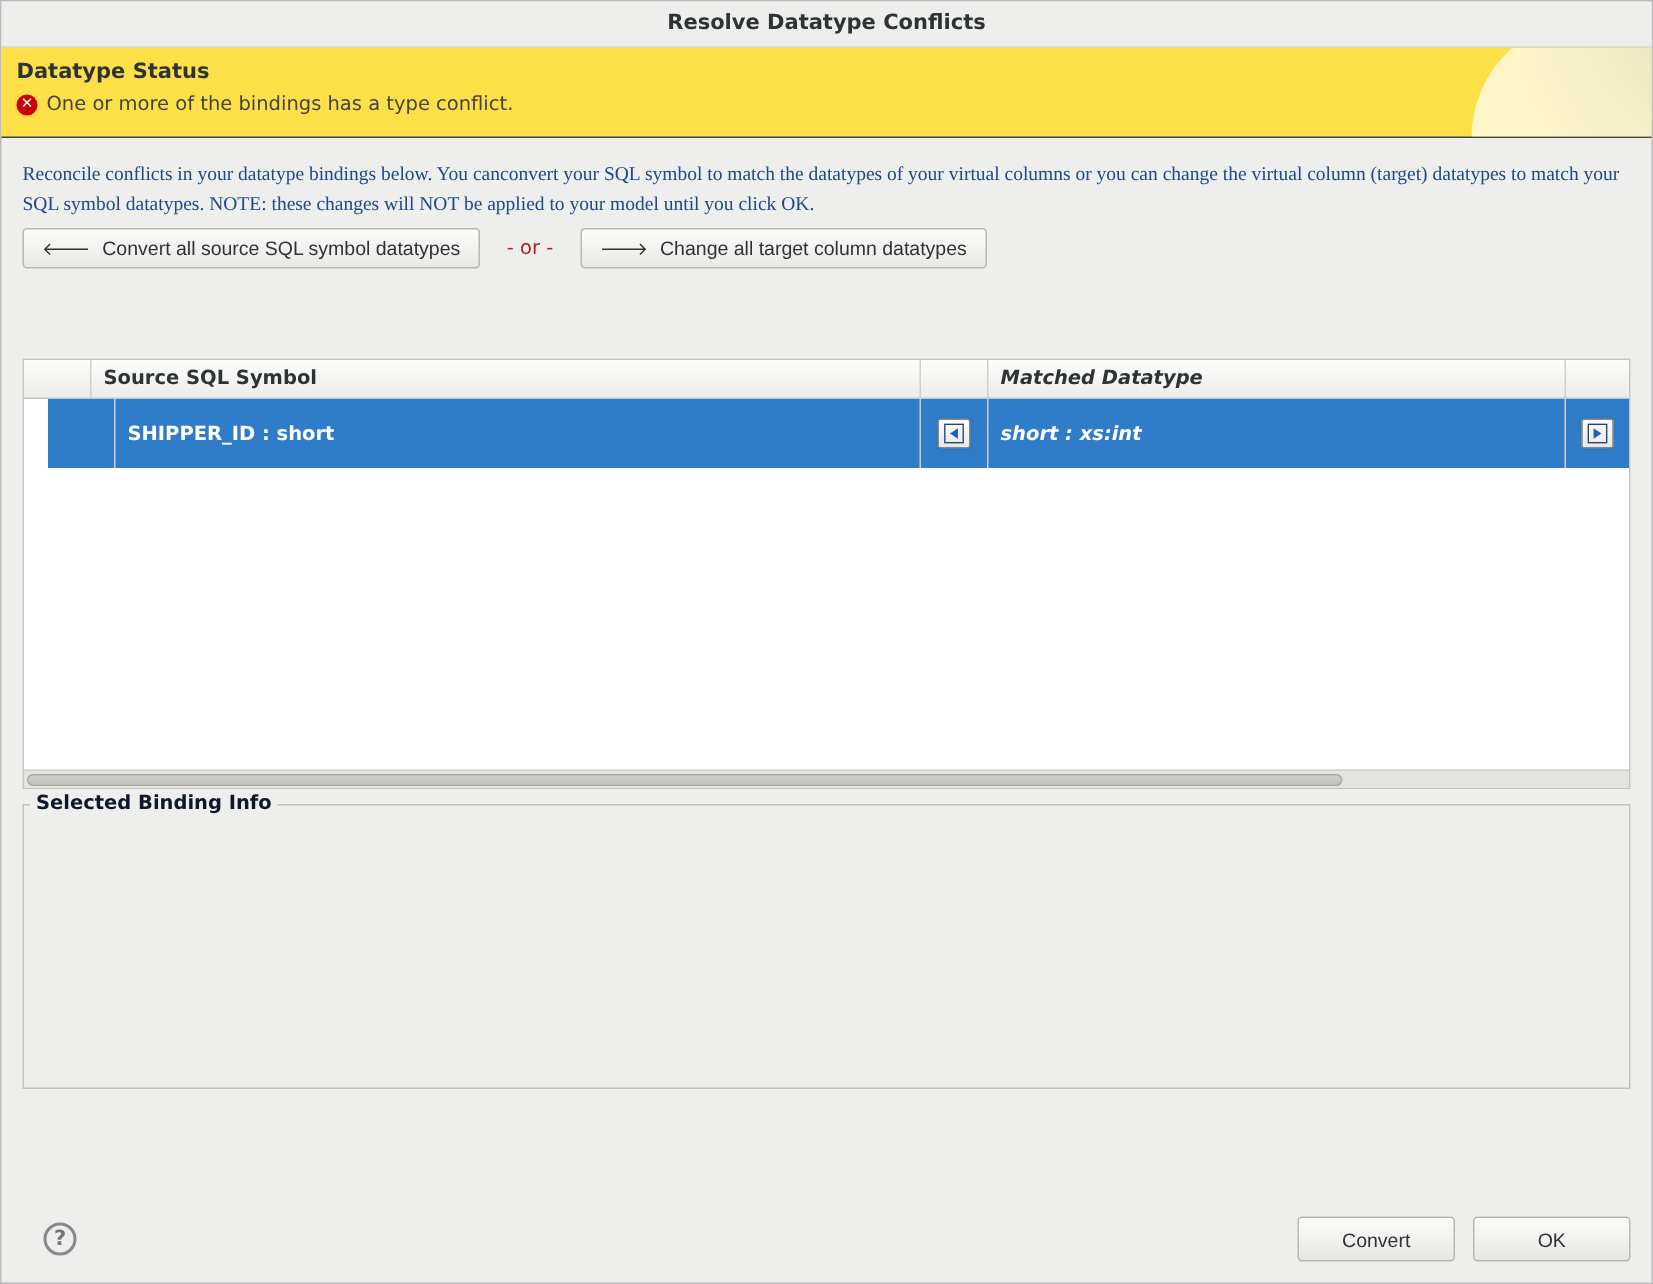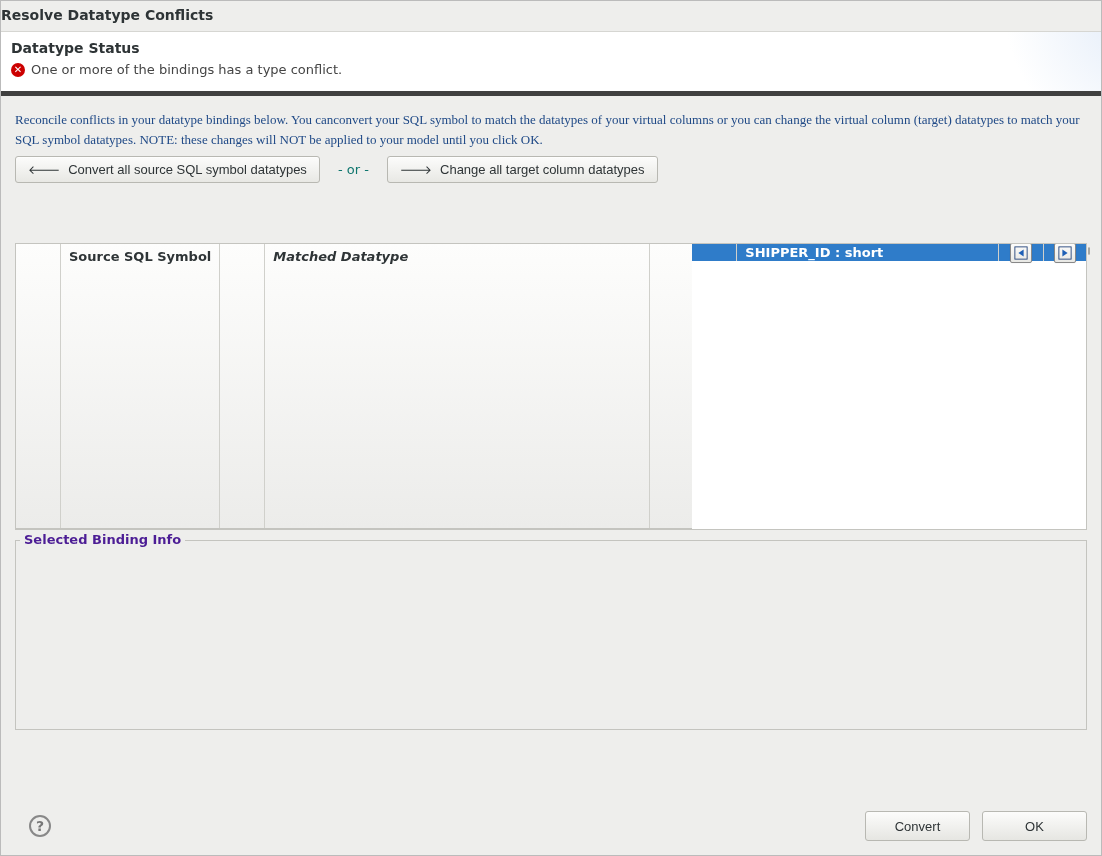--- a/index.html
+++ b/index.html
@@ -17,31 +17,32 @@
       overflow: hidden;
     }
     .dialog {
       width: 100%;
       height: 100%;
       display: flex;
       flex-direction: column;
       border: 1px solid #bbb;
     }
     .title-bar {
+      text-align: center;
       padding: 6px 0 8px 0;
       font-weight: bold;
       font-size: 14px;
       color: #2e3436;
       background: #eeeeec;
     }
     .header-panel {
-      background: #ffffff;
+      background: #fde047;
       padding: 8px 10px 14px 10px;
       border-top: 1px solid #d6d6d2;
-      border-bottom: 5px solid #404040;
+      border-bottom: 1px solid #404040;
       position: relative;
       overflow: hidden;
     }
     .header-panel h2 {
       font-size: 14px;
       font-weight: bold;
       margin-bottom: 6px;
       color: #2e3436;
     }
     .status-line {
@@ -104,29 +105,29 @@
       align-items: center;
       gap: 8px;
       cursor: pointer;
       box-shadow: 0 1px 0 rgba(255,255,255,0.6) inset;
     }
     .arrow-icon {
       font-size: 12px;
       color: #2e3436;
     }
     .or-text {
-      color: #0f766e;
+      color: #b91c1c;
       font-size: 13px;
     }
     .table-wrapper {
       border: 1px solid #c4c4bf;
       background: #fff;
       height: 287px;
       display: flex;
-      flex-direction: row;
+      flex-direction: column;
     }
     .table-head {
       display: flex;
       background: linear-gradient(#fdfdfc, #ececea);
       border-bottom: 1px solid #c4c4bf;
       font-weight: normal;
       color: #2e3436;
     }
     .col-indent { width: 45px; border-right: 1px solid #d0d0cb; }
     .col-source { flex: 1; padding: 5px 8px; border-right: 1px solid #d0d0cb; font-weight: bold;}
@@ -134,21 +135,22 @@
     .col-matched { width: 385px; padding: 5px 8px; border-right: 1px solid #d0d0cb; font-weight: bold; font-style: italic;}
     .col-btn2 { width: 42px; }
     .table-body {
       flex: 1;
       overflow-y: auto;
       background: #fff;
     }
     .table-row {
       display: flex;
       align-items: stretch;
-      height: 17px;
+      height: 46px;
+      margin-left: 16px;
     }
     .table-row.selected {
       background: #2f7cc9;
       color: #ffffff;
     }
     .table-row .cell {
       display: flex;
       align-items: center;
       padding: 0 8px;
     }
@@ -198,21 +200,21 @@
       background: #eeeeec;
     }
     .group-box .legend {
       position: absolute;
       top: -9px;
       left: 4px;
       background: #eeeeec;
       padding: 0 4px;
       font-weight: bold;
       font-size: 13px;
-      color: #4c1d95;
+      color: #0f172a;
     }
     .binding-text {
       color: #204a87;
       font-size: 13px;
       padding-top: 4px;
     }
     .footer {
       padding: 12px 14px 14px 14px;
       display: flex;
       align-items: center;
@@ -289,20 +291,21 @@
           <div class="cell col-indent"></div>
           <div class="cell col-source">SHIPPER_ID : short</div>
           <div class="cell col-btn1">
             <span class="row-arrow-btn">
               <svg viewBox="0 0 16 16">
                 <rect x="1" y="1" width="14" height="14" fill="none" stroke="#1d3e78" stroke-width="1"></rect>
                 <path d="M11 4 L5 8 L11 12 Z" fill="#1d5fb6"></path>
               </svg>
             </span>
           </div>
+          <div class="cell col-matched">short : xs:int</div>
           <div class="cell col-btn2">
             <span class="row-arrow-btn">
               <svg viewBox="0 0 16 16">
                 <rect x="1" y="1" width="14" height="14" fill="none" stroke="#1d3e78" stroke-width="1"></rect>
                 <path d="M5 4 L11 8 L5 12 Z" fill="#1d5fb6"></path>
               </svg>
             </span>
           </div>
         </div>
       </div>

